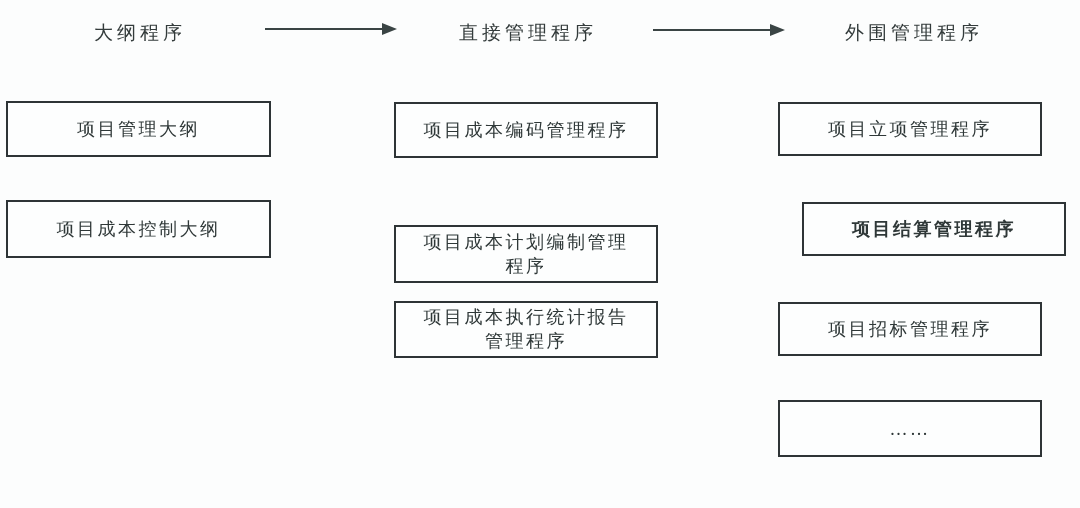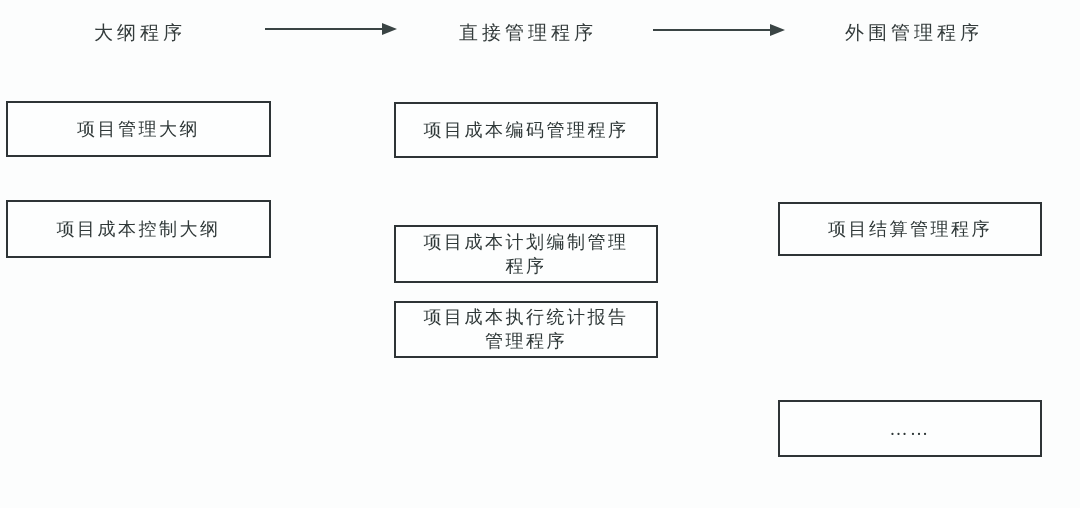--- a/index.html
+++ b/index.html
@@ -59,21 +59,21 @@
   
   .box.l1 { left: 6px;   top: 101px; width: 265px; height: 56px; }
   .box.l2 { left: 6px;   top: 200px; width: 265px; height: 58px; }
   
   .box.m1 { left: 394px; top: 102px; width: 264px; height: 56px; }
   .box.m2 { left: 394px; top: 201px; width: 264px; height: 58px; margin-top: 24px; }
   .box.m3 { left: 394px; top: 301px; width: 264px; height: 57px; font-family: Liberation Mono, monospace; }
   .box.m4 { left: 394px; top: 401px; width: 264px; height: 56px; }
   
   .box.r1 { left: 778px; top: 102px; width: 264px; height: 54px; }
-  .box.r2 { left: 778px; top: 202px; width: 264px; height: 54px; }
+  .box.r2 { left: 802px; top: 202px; width: 264px; height: 54px; font-weight: bold; }
   .box.r3 { left: 778px; top: 302px; width: 264px; height: 54px; }
   .box.r4 { left: 778px; top: 400px; width: 264px; height: 57px; }
 </style>
 </head>
 <body>
 
 <div class="canvas">
 
   <div class="col-header" style="left:50px;  top:20px;">大纲程序</div>
   <div class="col-header" style="left:824px; top:20px;">外围管理程序</div>
@@ -82,16 +82,18 @@
   <div class="arrow" style="left:265px; top:28px; width:118px;"></div>
   <div class="arrow" style="left:653px; top:29px; width:118px;"></div>
 
   <div class="box l1">项目管理大纲</div>
   <div class="box l2">项目成本控制大纲</div>
 
   <div class="box m1">项目成本编码管理程序</div>
   <div class="box m2">项目成本计划编制管理程序</div>
   <div class="box m3">项目成本执行统计报告管理程序</div>
 
+  <div class="box r1">项目立项管理程序</div>
   <div class="box r2">项目结算管理程序</div>
+  <div class="box r3">项目招标管理程序</div>
   <div class="box r4">……</div>
 
 </div>
 
 </body></html>

